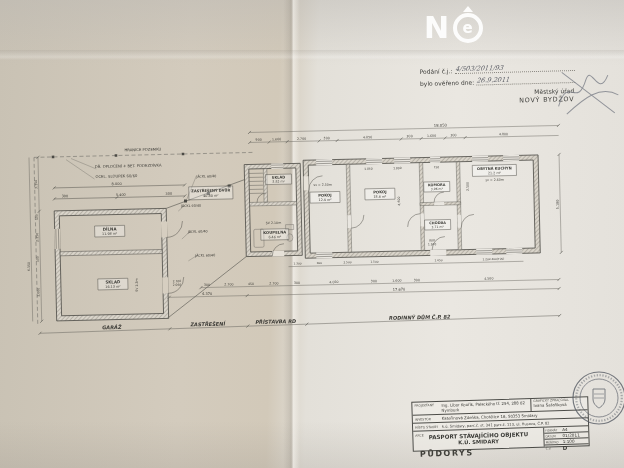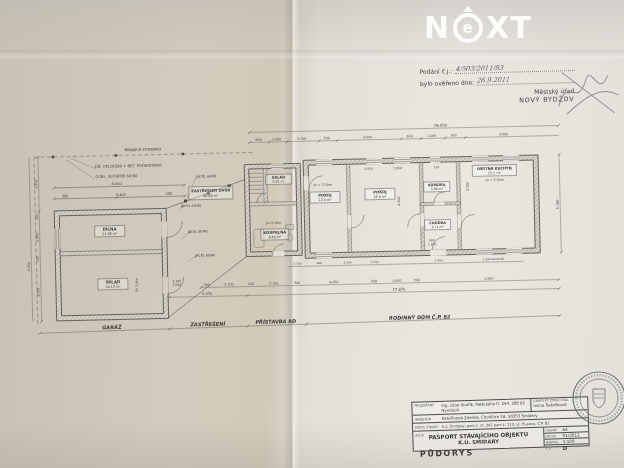--- a/index.html
+++ b/index.html
@@ -68,21 +68,20 @@
  <div class="paper">
   <div class="crease-v"></div>
   <div class="crease-h"></div>
 
   <div class="wm">
     <span>N</span>
     <span class="circ">
       <span class="caret"></span>
       <span>e</span>
     </span>
-    <span>XT</span>
   </div>
 
   <div class="podani">
     <div class="ln">
       <span class="lbl">Podání č.j.:</span>
       <span class="hand">4/503/2011/93</span>
     </div>
     <div class="ln">
       <span class="lbl">bylo ověřeno dne:</span>
       <span class="hand">26.9.2011</span>

